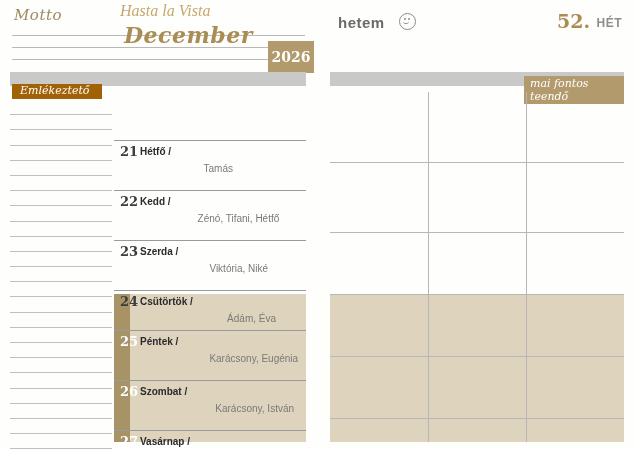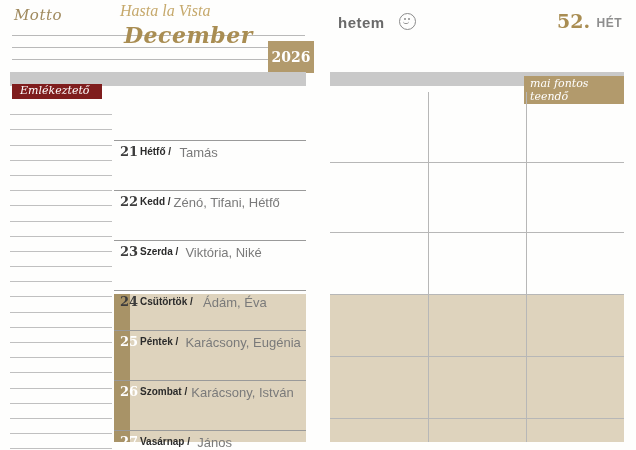--- a/index.html
+++ b/index.html
@@ -146,21 +146,21 @@
   .gray-band-right {
     position: absolute;
     left: 330px; top: 72px;
     width: 294px; height: 14px;
     background: #c9c9c9;
   }
   .ribbon-left {
     position: absolute;
     left: 12px; top: 84px;
     width: 90px; height: 15px;
-    background: #7f1d1d;
+    background: #a16207;
   }
   .ribbon-left .txt {
     position: absolute;
     left: 8px; top: 0px;
     font-family: "DejaVu Serif", serif;
     font-style: italic;
     font-size: 11px;
     color: #ffffff;
   }
   .ribbon-right {
@@ -212,23 +212,24 @@
   }
   .day .name {
     position: absolute;
     left: 26px; top: 5px;
     font-size: 10px;
     font-weight: bold;
     color: #2b2b2b;
   }
   .day .names {
     position: absolute;
-    top: 4px;
-    font-size: 13px;
+    top: 22px;
+    font-size: 10px;
     color: #7a7a7a;
+    margin-left: 24px;
   }
   .weekend-bg {
     position: absolute;
     left: 114px; top: 294px;
     width: 192px;
     height: 148px;
     background: #ded3bd;
   }
   .weekend-bar {
     position: absolute;

